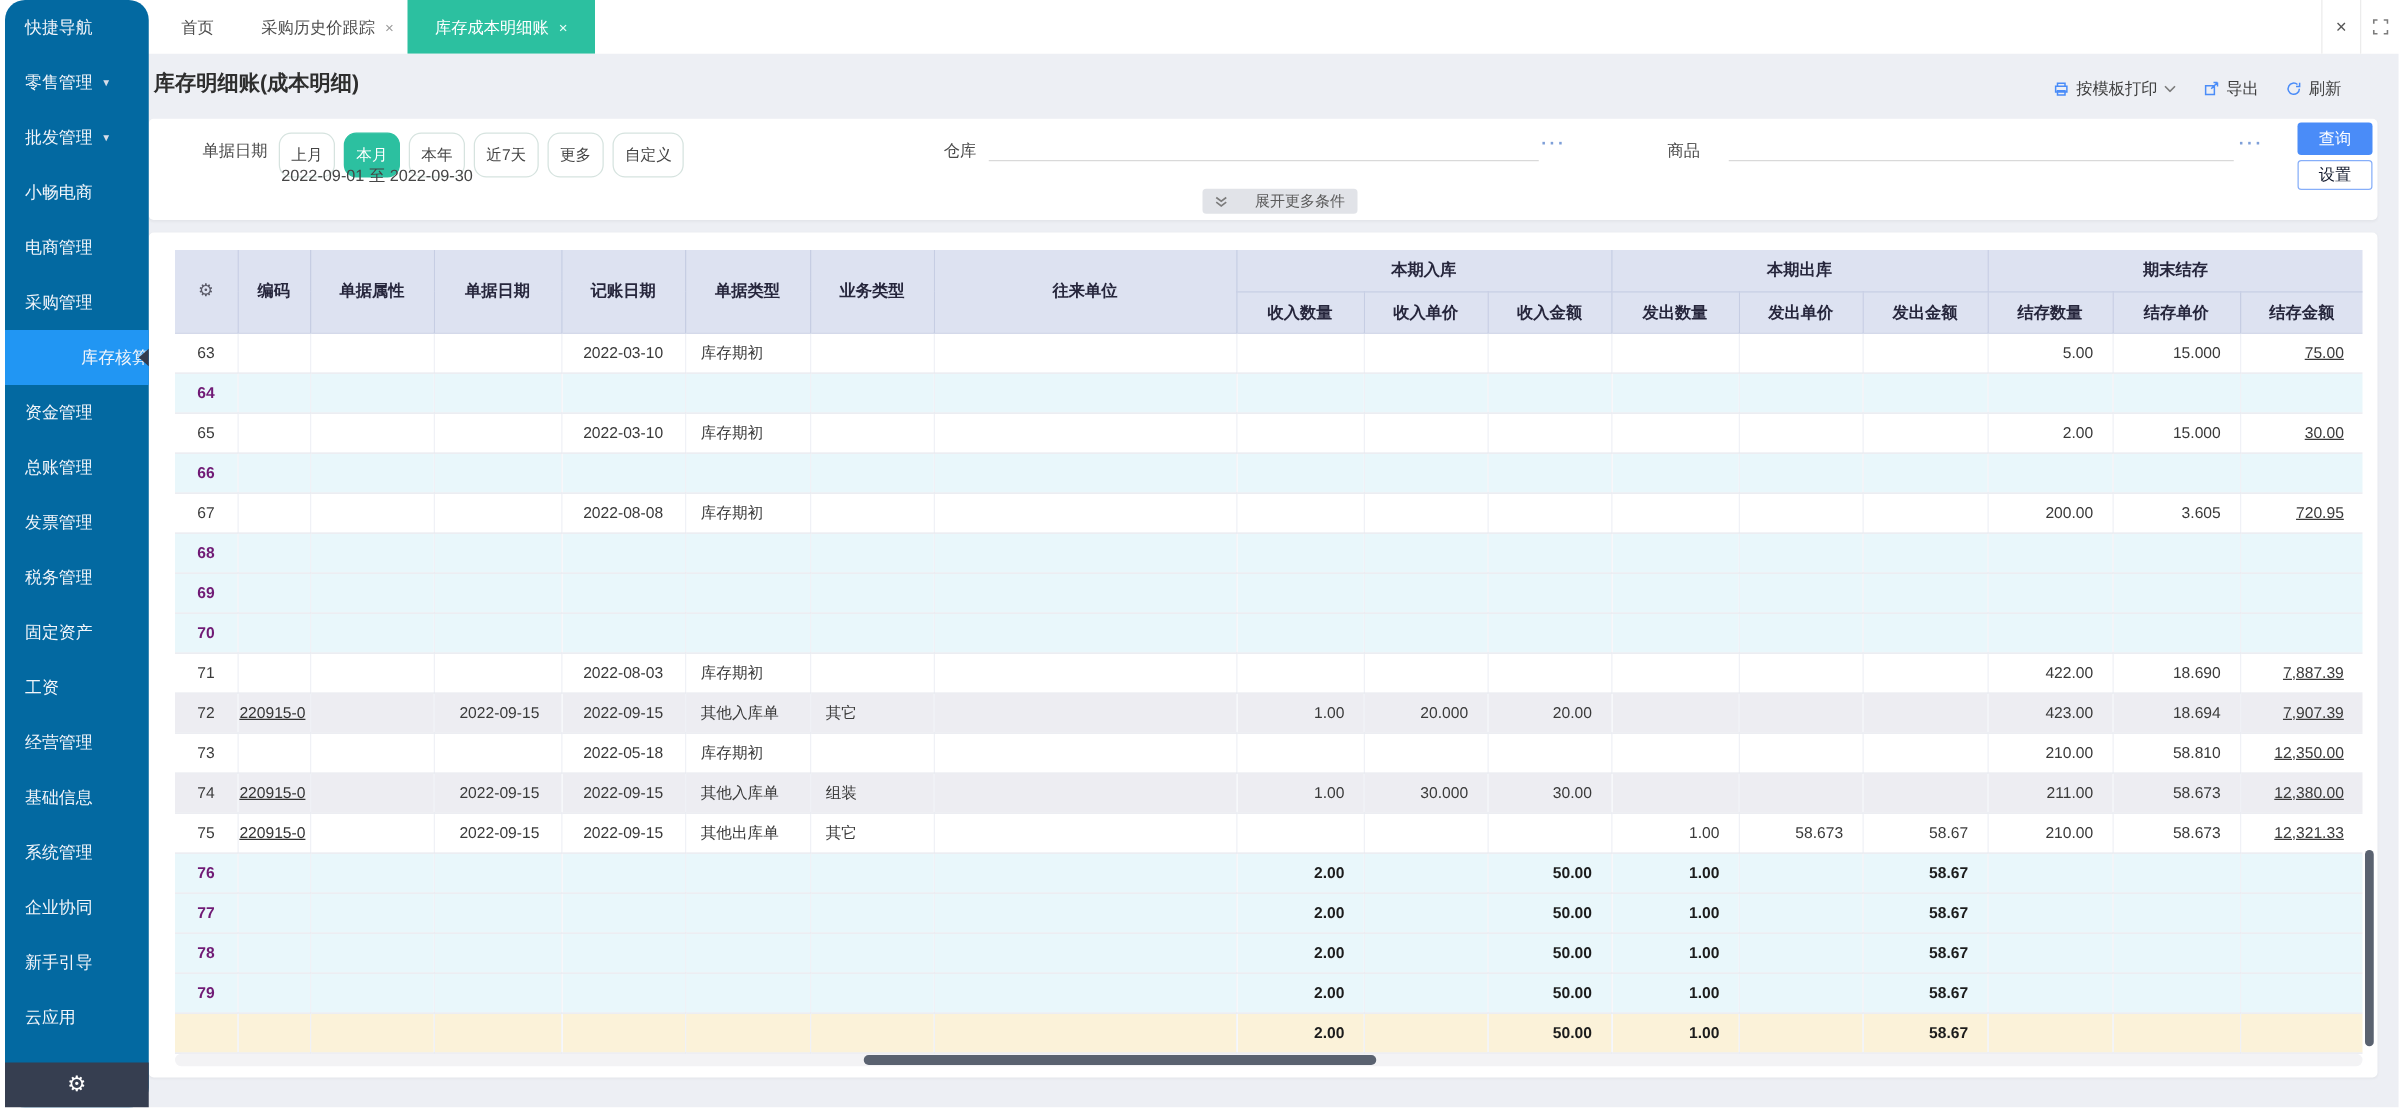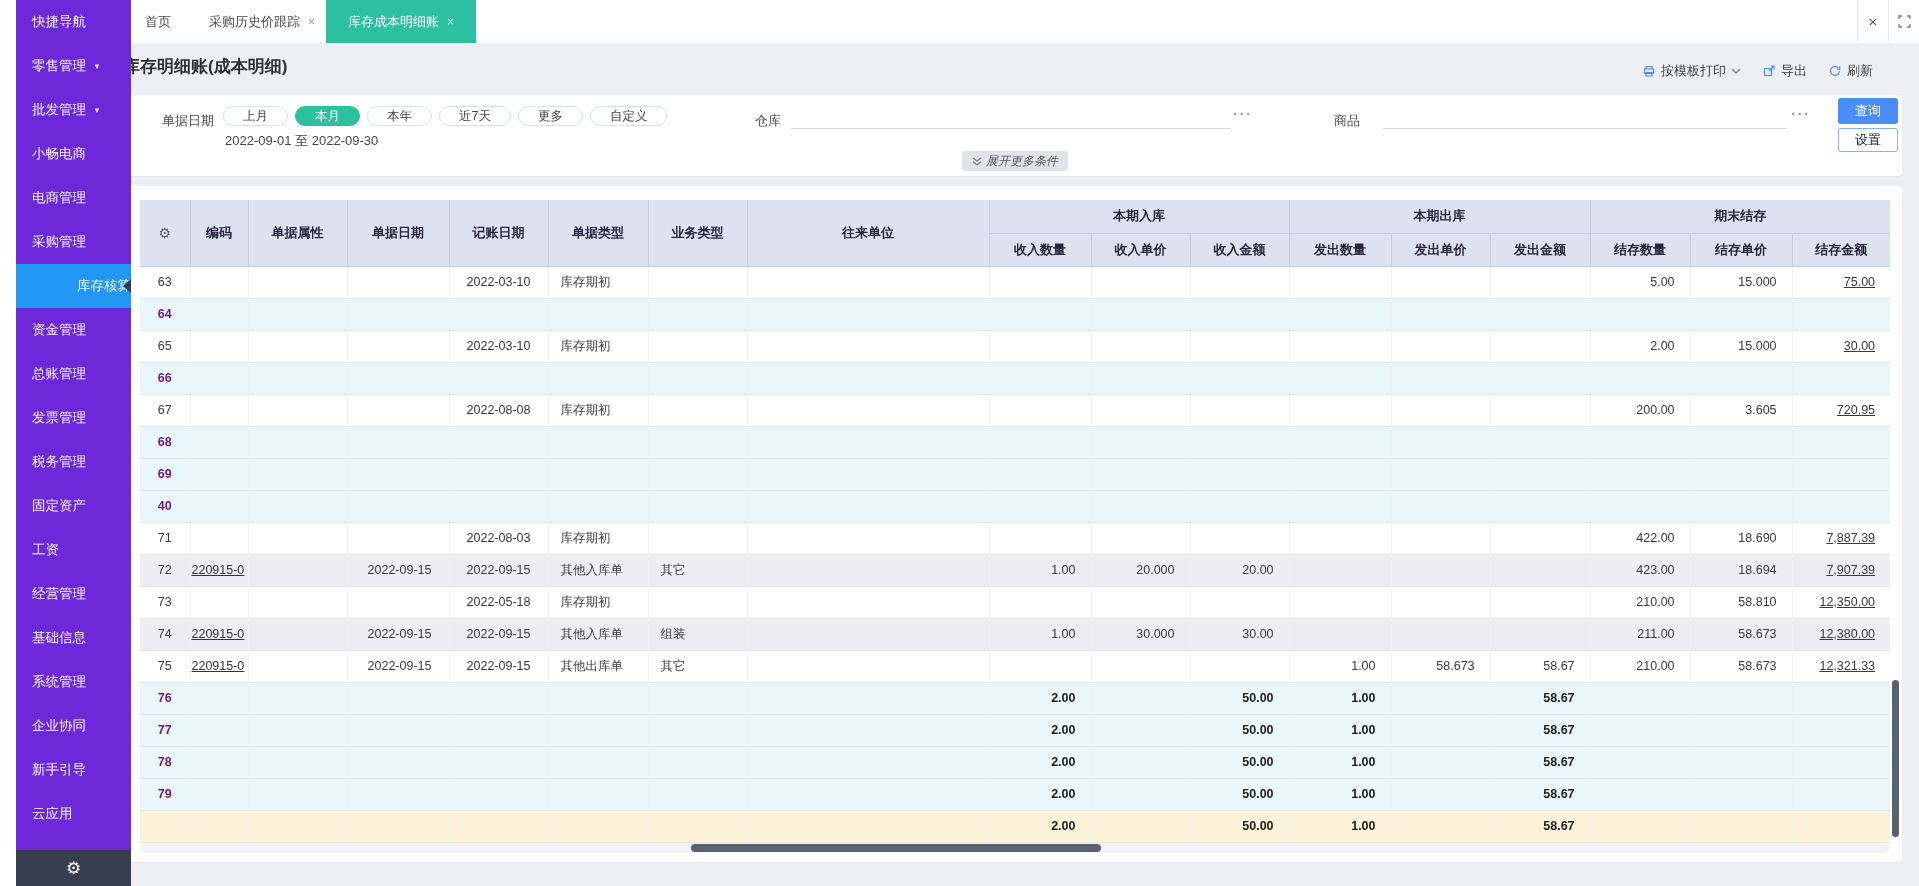--- a/index.html
+++ b/index.html
@@ -1,21 +1,21 @@
 <!DOCTYPE html>
 <html lang="zh"><head>
 <meta charset="utf-8">
 <style>
   * { margin:0; padding:0; box-sizing:border-box; }
   html,body { width:1919px; height:886px; overflow:hidden; }
   body { font-family:"Liberation Sans","DejaVu Sans",sans-serif; background:#fff; }
   #app { position:relative; width:1919px; height:886px; overflow:hidden; }
 
   
-  .sidebar { position:absolute; left:16px; top:0; width:115px; height:886px; background:#6d28d9; z-index:5; }
+  .sidebar { position:absolute; left:4px; top:0; width:115px; height:886px; background:#0369a1; z-index:5;border-radius:16px; }
   .nav-item { position:relative; height:44px; display:flex; align-items:center; padding-left:16px;
               color:#f2f5fa; font-size:13.5px; cursor:pointer; }
   .nav-item.active { background:#2196f3;justify-content:flex-end; }
   .nav-item .caret { font-size:8px; color:#d7dde8; margin-left:7px; }
   .nav-item .arrow { position:absolute; right:0; top:50%; margin-top:-7px; width:0; height:0;
                      border-top:7px solid transparent; border-bottom:7px solid transparent;
                      border-right:8px solid #333b4e; }
   .sidebar-footer { position:absolute; left:0; bottom:0; width:115px; height:36px; background:#363e50;
                     display:flex; align-items:center; justify-content:center; }
   .sidebar-footer .gear { color:#fff; font-size:17px; cursor:pointer; }
@@ -40,34 +40,34 @@
   .tool { display:flex; align-items:center; gap:5px; font-size:13px; color:#3d3d3d; cursor:pointer; }
   .tool svg { display:block; }
   .icon-stroke-blue { stroke:#4a8cf8; fill:none; stroke-width:1.2; }
   .icon-stroke-gray { stroke:#7c7c7c; fill:none; stroke-width:1.3; }
 
   
   .filter-card { position:absolute; left:119px; top:95px; width:1783px; height:81px; background:#fff;
                  border-radius:4px; box-shadow:0 1px 2px rgba(0,0,0,.04); }
   .f-label { position:absolute; font-size:13px; color:#4a4a4a; }
   #date-pills { position:absolute; left:104px; top:11px; display:flex; gap:7px; }
-  .pill { height:20px; display:flex; align-items:center; padding:0 19px; border:1px solid #d6e3df;
+  .pill { height:36px; display:flex; align-items:center; padding:0 9px; border:1px solid #d6e3df;
           border-radius:10px; font-size:12.5px; color:#454545; cursor:pointer; background:#fff; }
   .pill.active { background:#2cc0a0; border-color:#2cc0a0; color:#fff; }
   .date-range { position:absolute; left:106px; top:37px; font-size:13px; color:#454545; }
   .u-input { position:absolute; top:6px; height:28px; border-bottom:1px solid #d9d9d9; cursor:text; }
   .ellipsis { position:absolute; top:12px; color:#7e9fd8; font-size:14px; letter-spacing:2px;
               font-weight:bold; cursor:pointer; line-height:1; }
   .btn-query { position:absolute; left:1719px; top:3px; width:60px; height:26px; background:#4a8cf8;
                color:#fff; font-size:13px; border:none; border-radius:3px; cursor:pointer; }
   .btn-settings { position:absolute; left:1719px; top:33px; width:60px; height:24px; background:#fff;
                   color:#0f172a; font-size:13px; border:1px solid #86aef9; border-radius:3px; cursor:pointer; }
-  .btn-more { position:absolute; left:843px; top:56px; height:20px; display:flex; align-items:center; gap:4px;
+  .btn-more { position:absolute; left:843px; top:56px; height:20px; display:flex; align-items:center; gap:22px;
               background:#e1e3e8; border:none; border-radius:3px; padding:0 10px; font-size:12px;
-              color:#5a5a5a; cursor:pointer;font-style:italic; }
+              color:#5a5a5a; cursor:pointer; }
 
   
   .table-card { position:absolute; left:119px; top:186px; width:1783px; height:676px; background:#fff;
                 border-radius:4px; box-shadow:0 1px 2px rgba(0,0,0,.04); overflow:hidden; }
   table.grid { position:absolute; left:21px; top:14px; width:1750px; border-collapse:collapse; table-layout:fixed; }
   .grid thead th { background:#dde2f1; height:33px; font-size:13px; font-weight:bold; color:#26263c;
                    border-right:1px solid #c6cde3; border-bottom:1px solid #c6cde3; text-align:center; }
   .grid thead th:last-child { border-right:none; }
   .grid td { height:32px; font-size:12.5px; color:#3a3a3a; border-bottom:1px solid #e6e8ee;
              border-right:1px solid #f0f1f6; overflow:hidden; white-space:nowrap; }
@@ -425,21 +425,21 @@
             <td class="c-in_price"></td>
             <td class="c-in_amt"></td>
             <td class="c-out_qty"></td>
             <td class="c-out_price"></td>
             <td class="c-out_amt"></td>
             <td class="c-bal_qty"></td>
             <td class="c-bal_price"></td>
             <td class="c-bal_amt"></td>
           </tr>
           <tr class="r-cyan bold">
-            <td class="c-num">40</td>
+            <td class="c-num">70</td>
             <td class="c-code"></td>
             <td class="c-attr"></td>
             <td class="c-doc_date"></td>
             <td class="c-acc_date"></td>
             <td class="c-doc_type"></td>
             <td class="c-biz_type"></td>
             <td class="c-partner"></td>
             <td class="c-in_qty"></td>
             <td class="c-in_price"></td>
             <td class="c-in_amt"></td>

